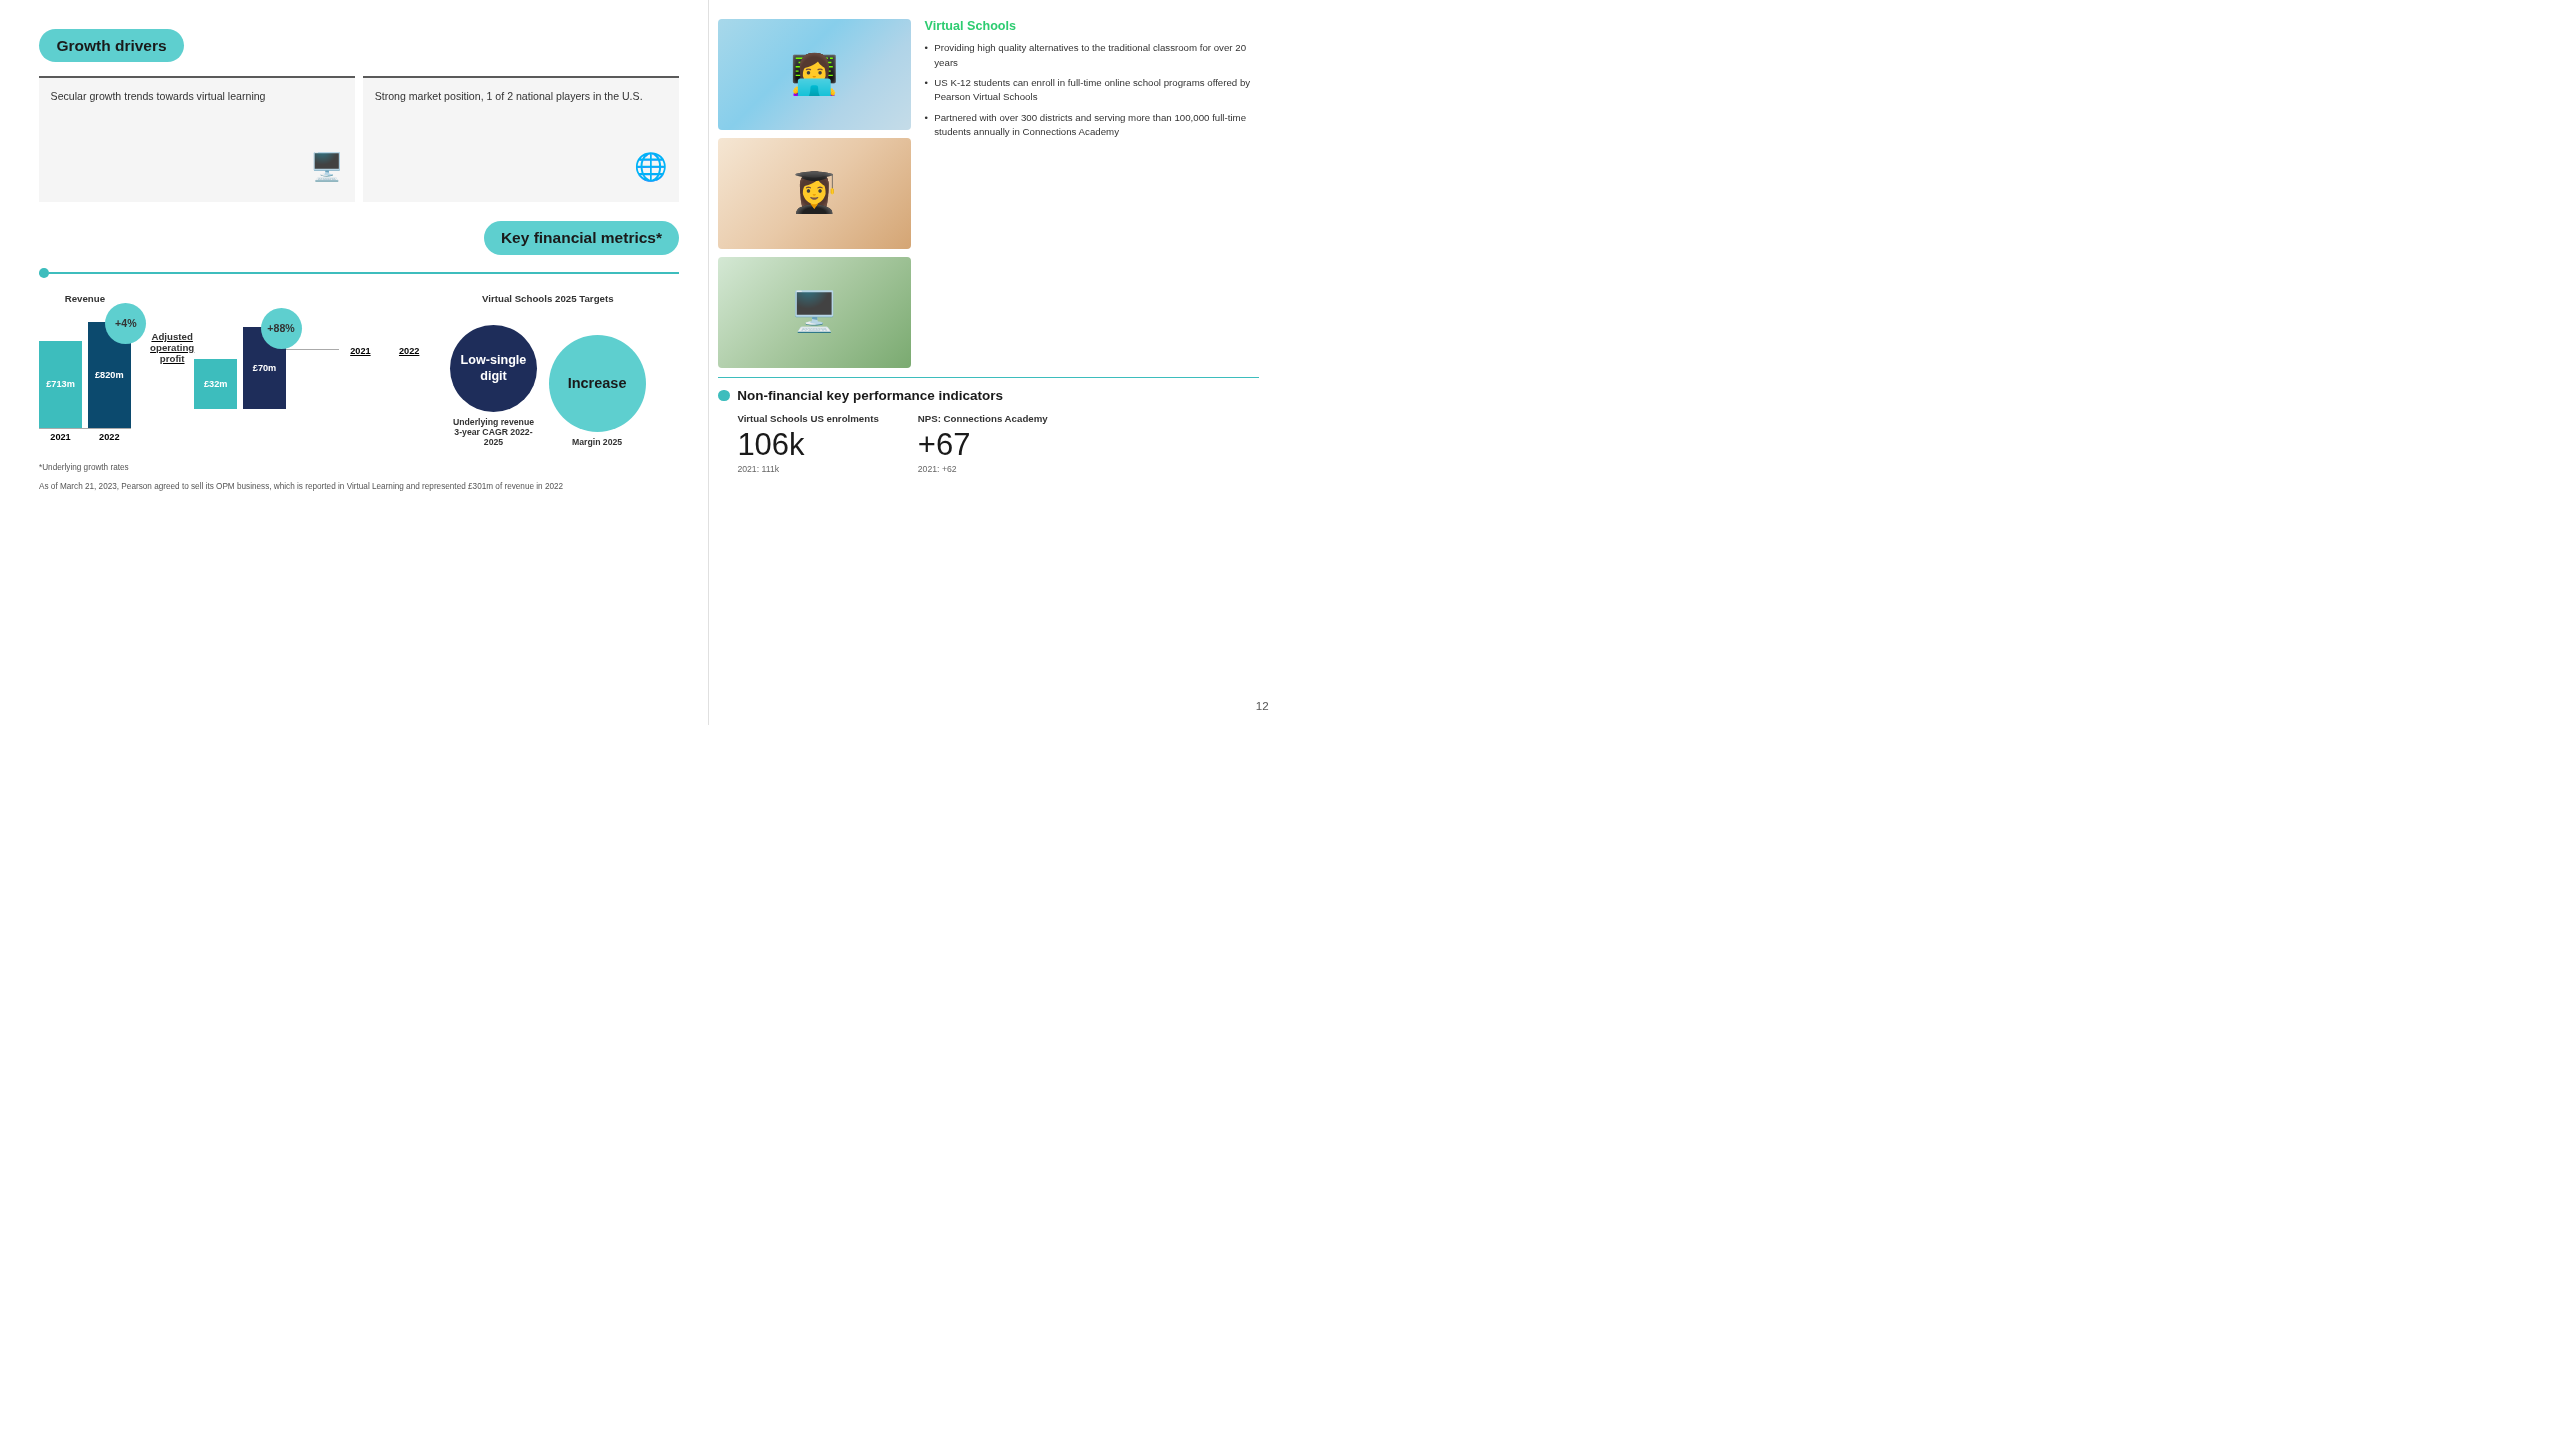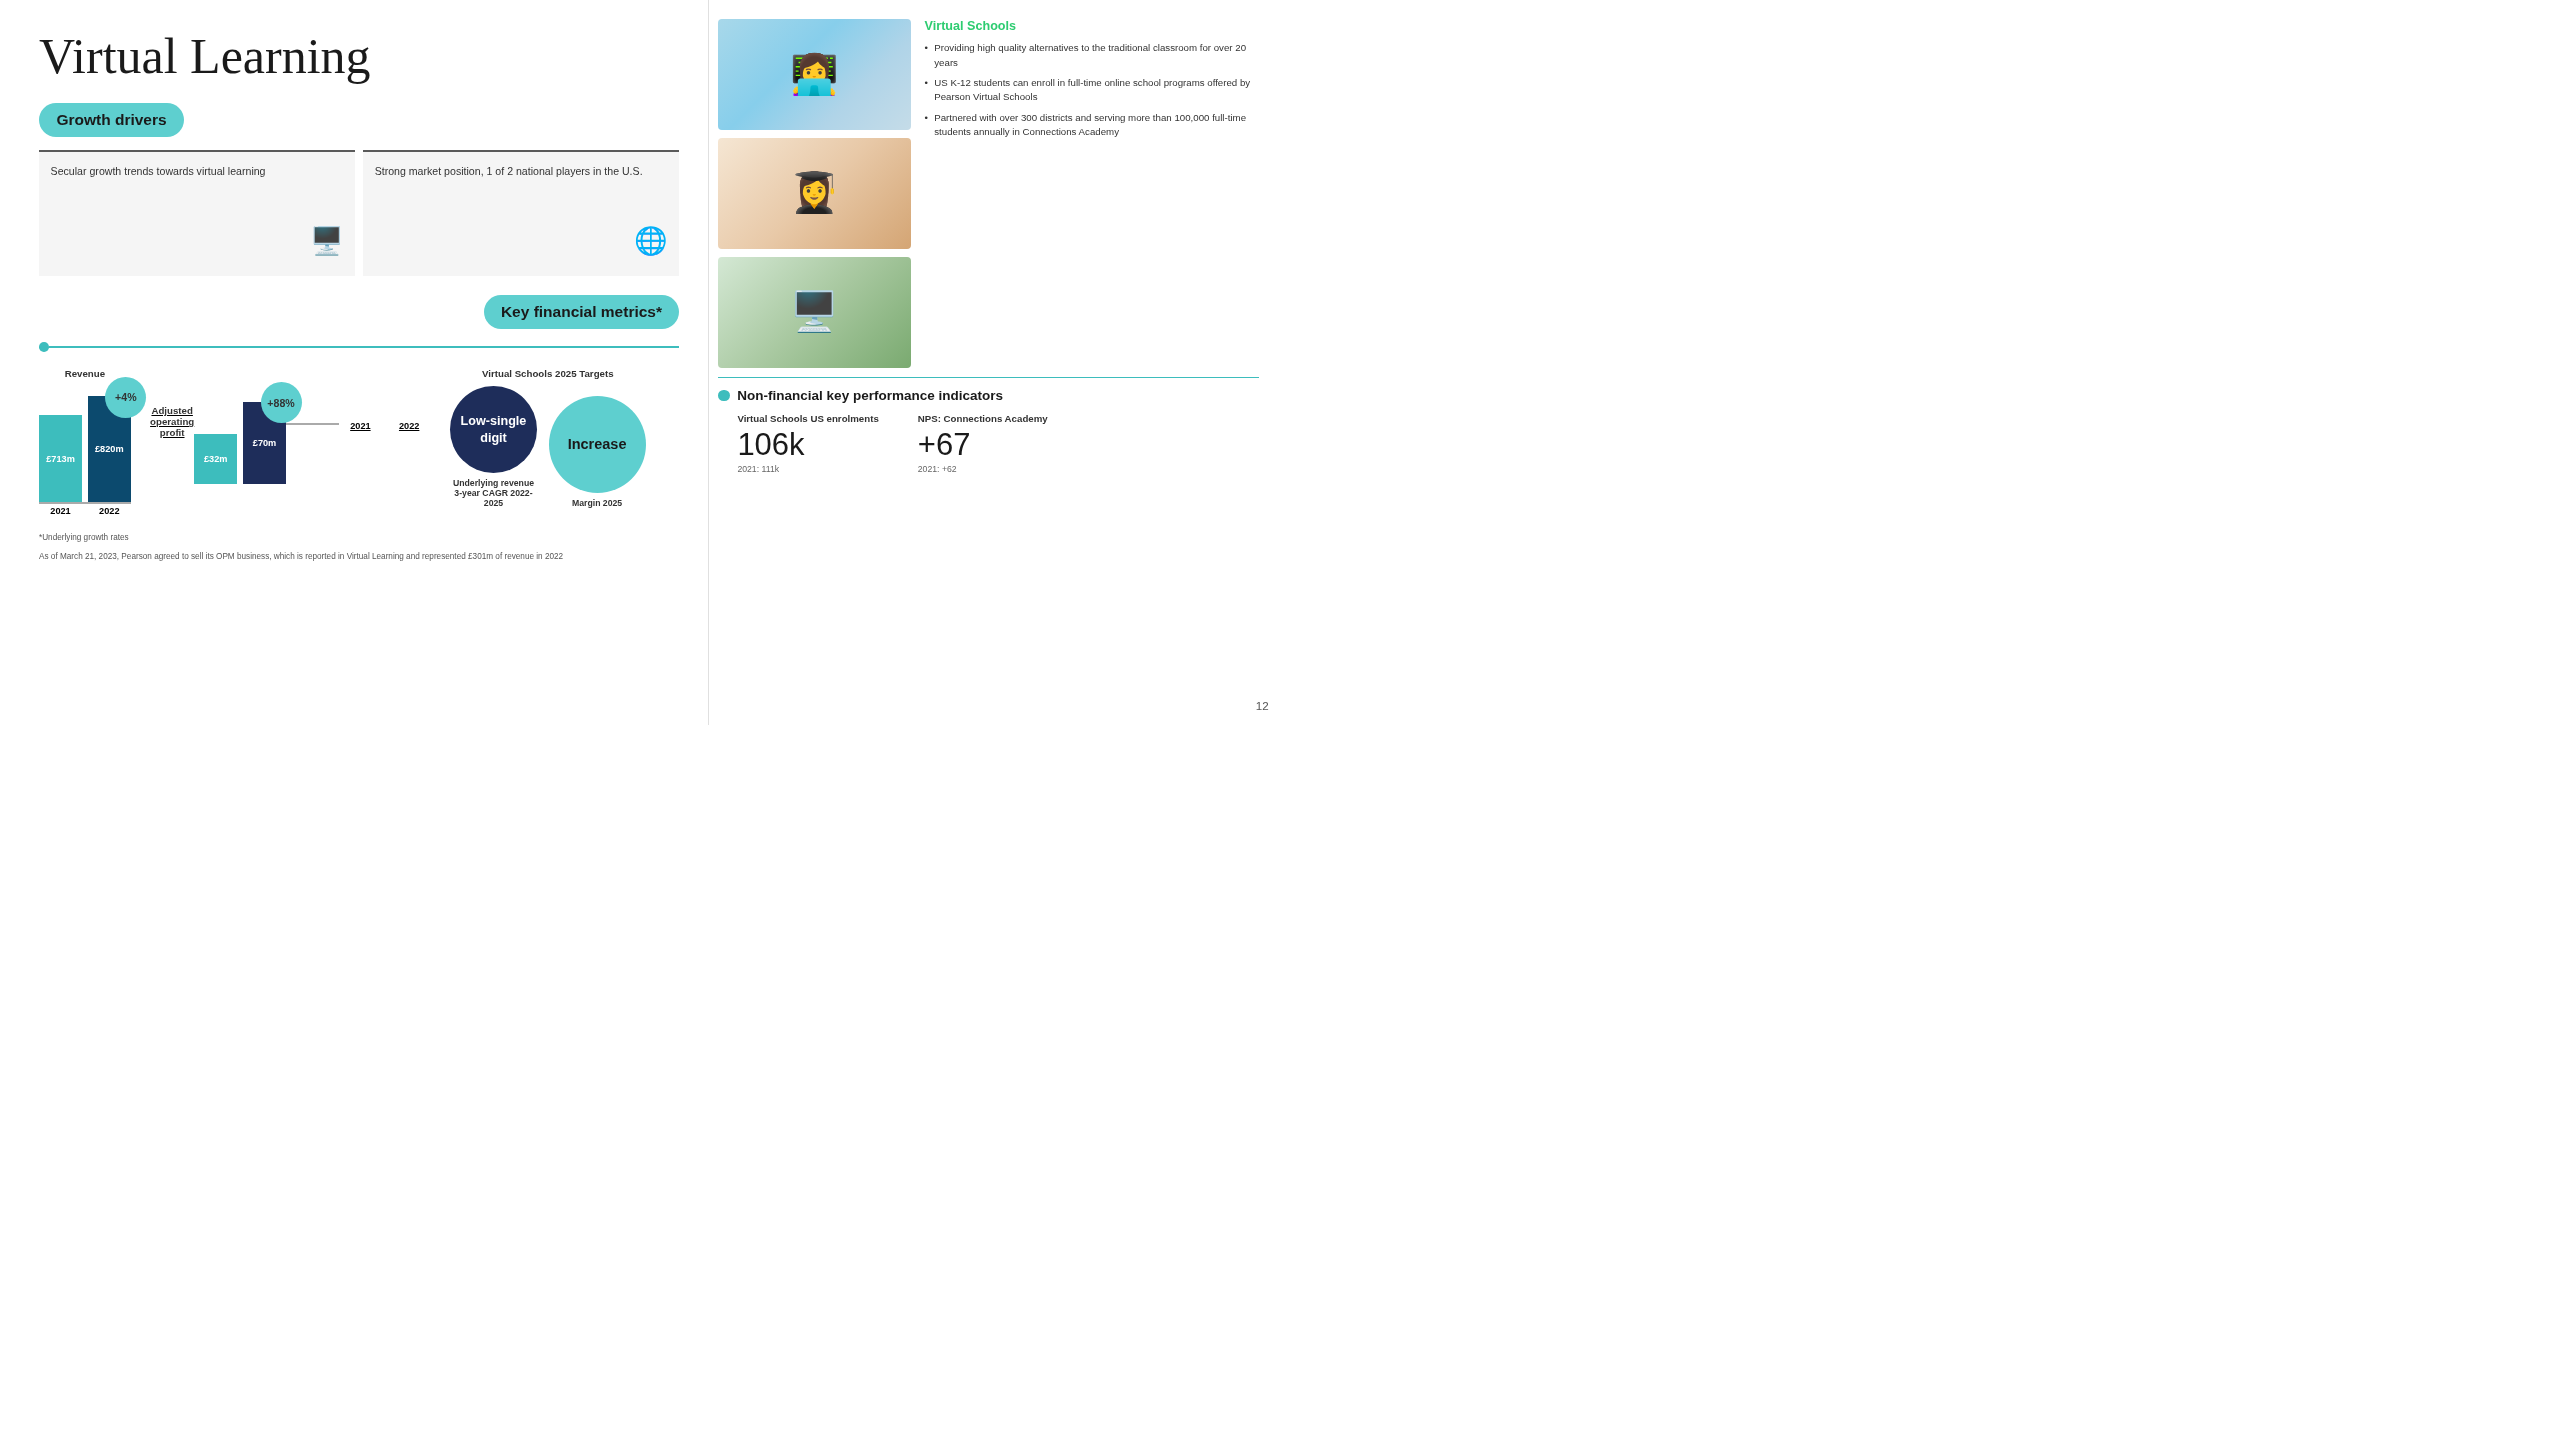--- a/index.html
+++ b/index.html
@@ -282,20 +282,21 @@
     .chart-section {
       display: flex;
       gap: 19.3px;
       align-items: flex-start;
       margin-top: 5.8px;
     }
     .target-section {
       display: flex;
       flex-direction: column;
       align-items: center;
+      gap: 13px;
     }
     .circle-target {
       width: 87px;
       height: 87px;
       border-radius: 50%;
       display: flex;
       align-items: center;
       justify-content: center;
       font-weight: 700;
       font-size: 12.6px;
@@ -320,21 +321,20 @@
       margin-bottom: 7.7px;
     }
   </style>
 </head>
 <body>
 
 <div class="page">
 
   <div class="left-panel">
 
-    <h1 class="page-title">Virtual Learning</h1>
 
     <div class="section-header">
       <span class="section-bubble">Growth drivers</span>
     </div>
 
     <div class="growth-cards">
       <div class="growth-card">
         <span class="growth-card-text">Secular growth trends towards virtual learning</span>
         <span class="card-icon">🖥️</span>
       </div>

